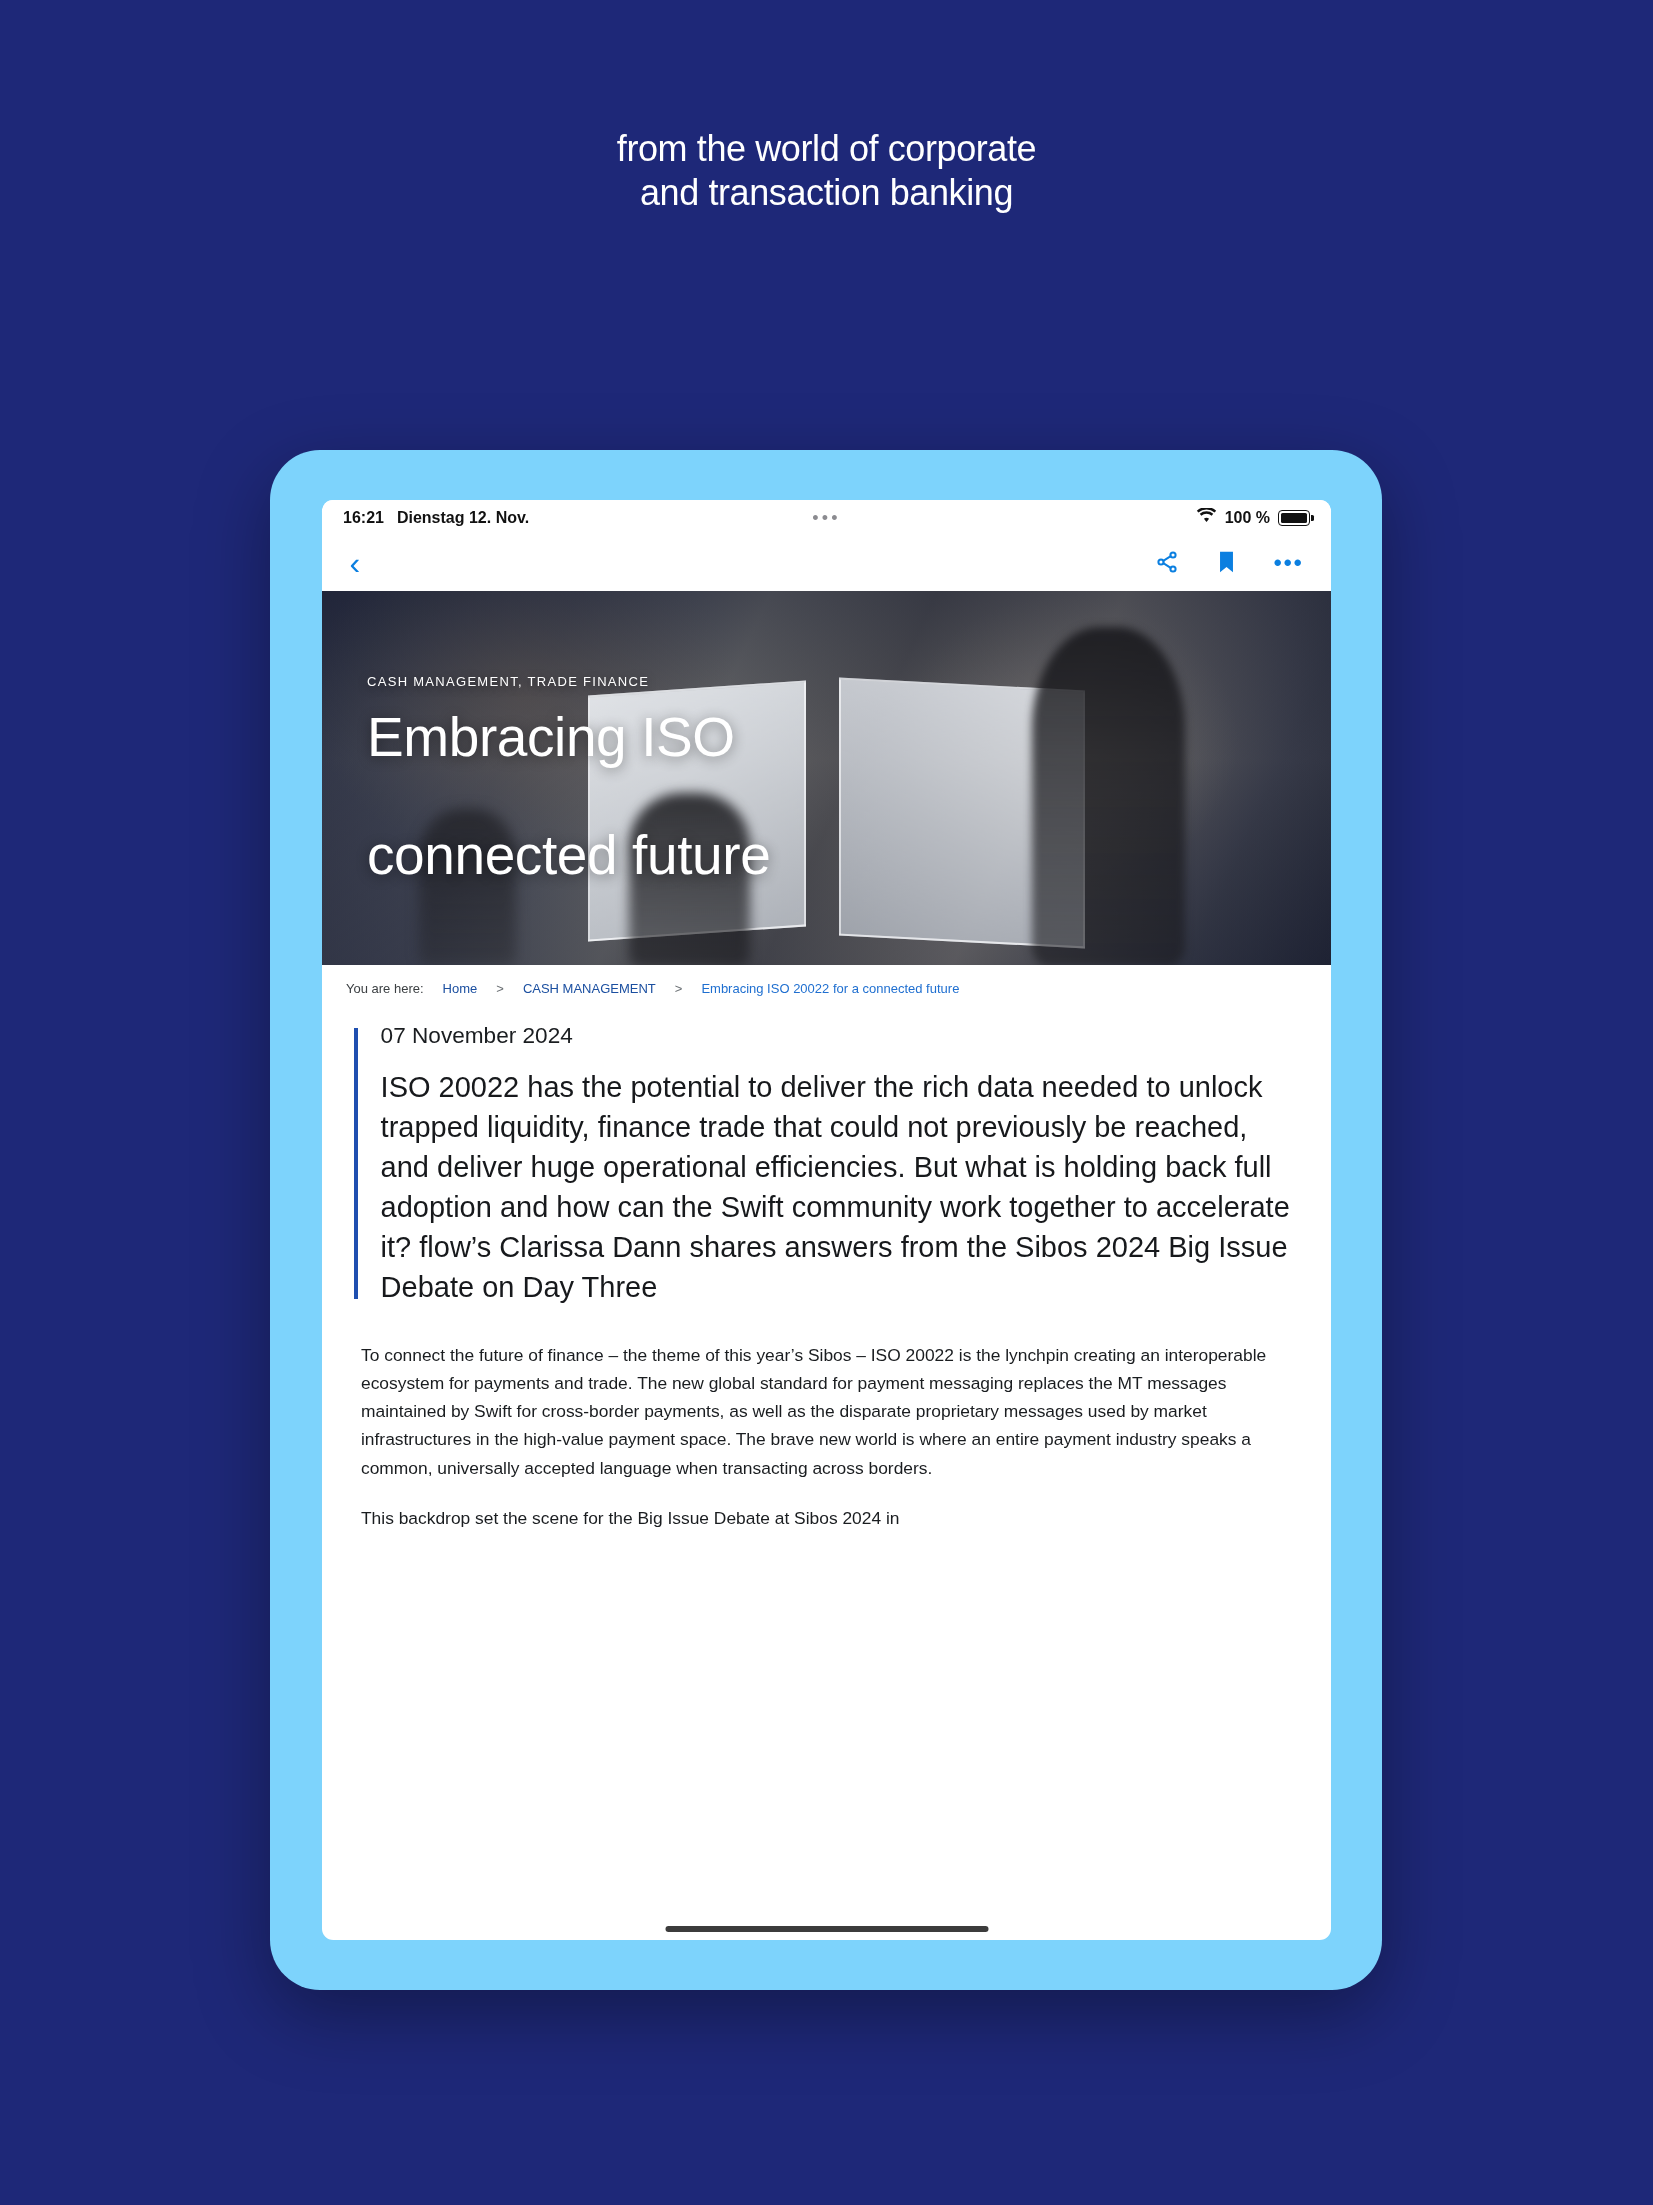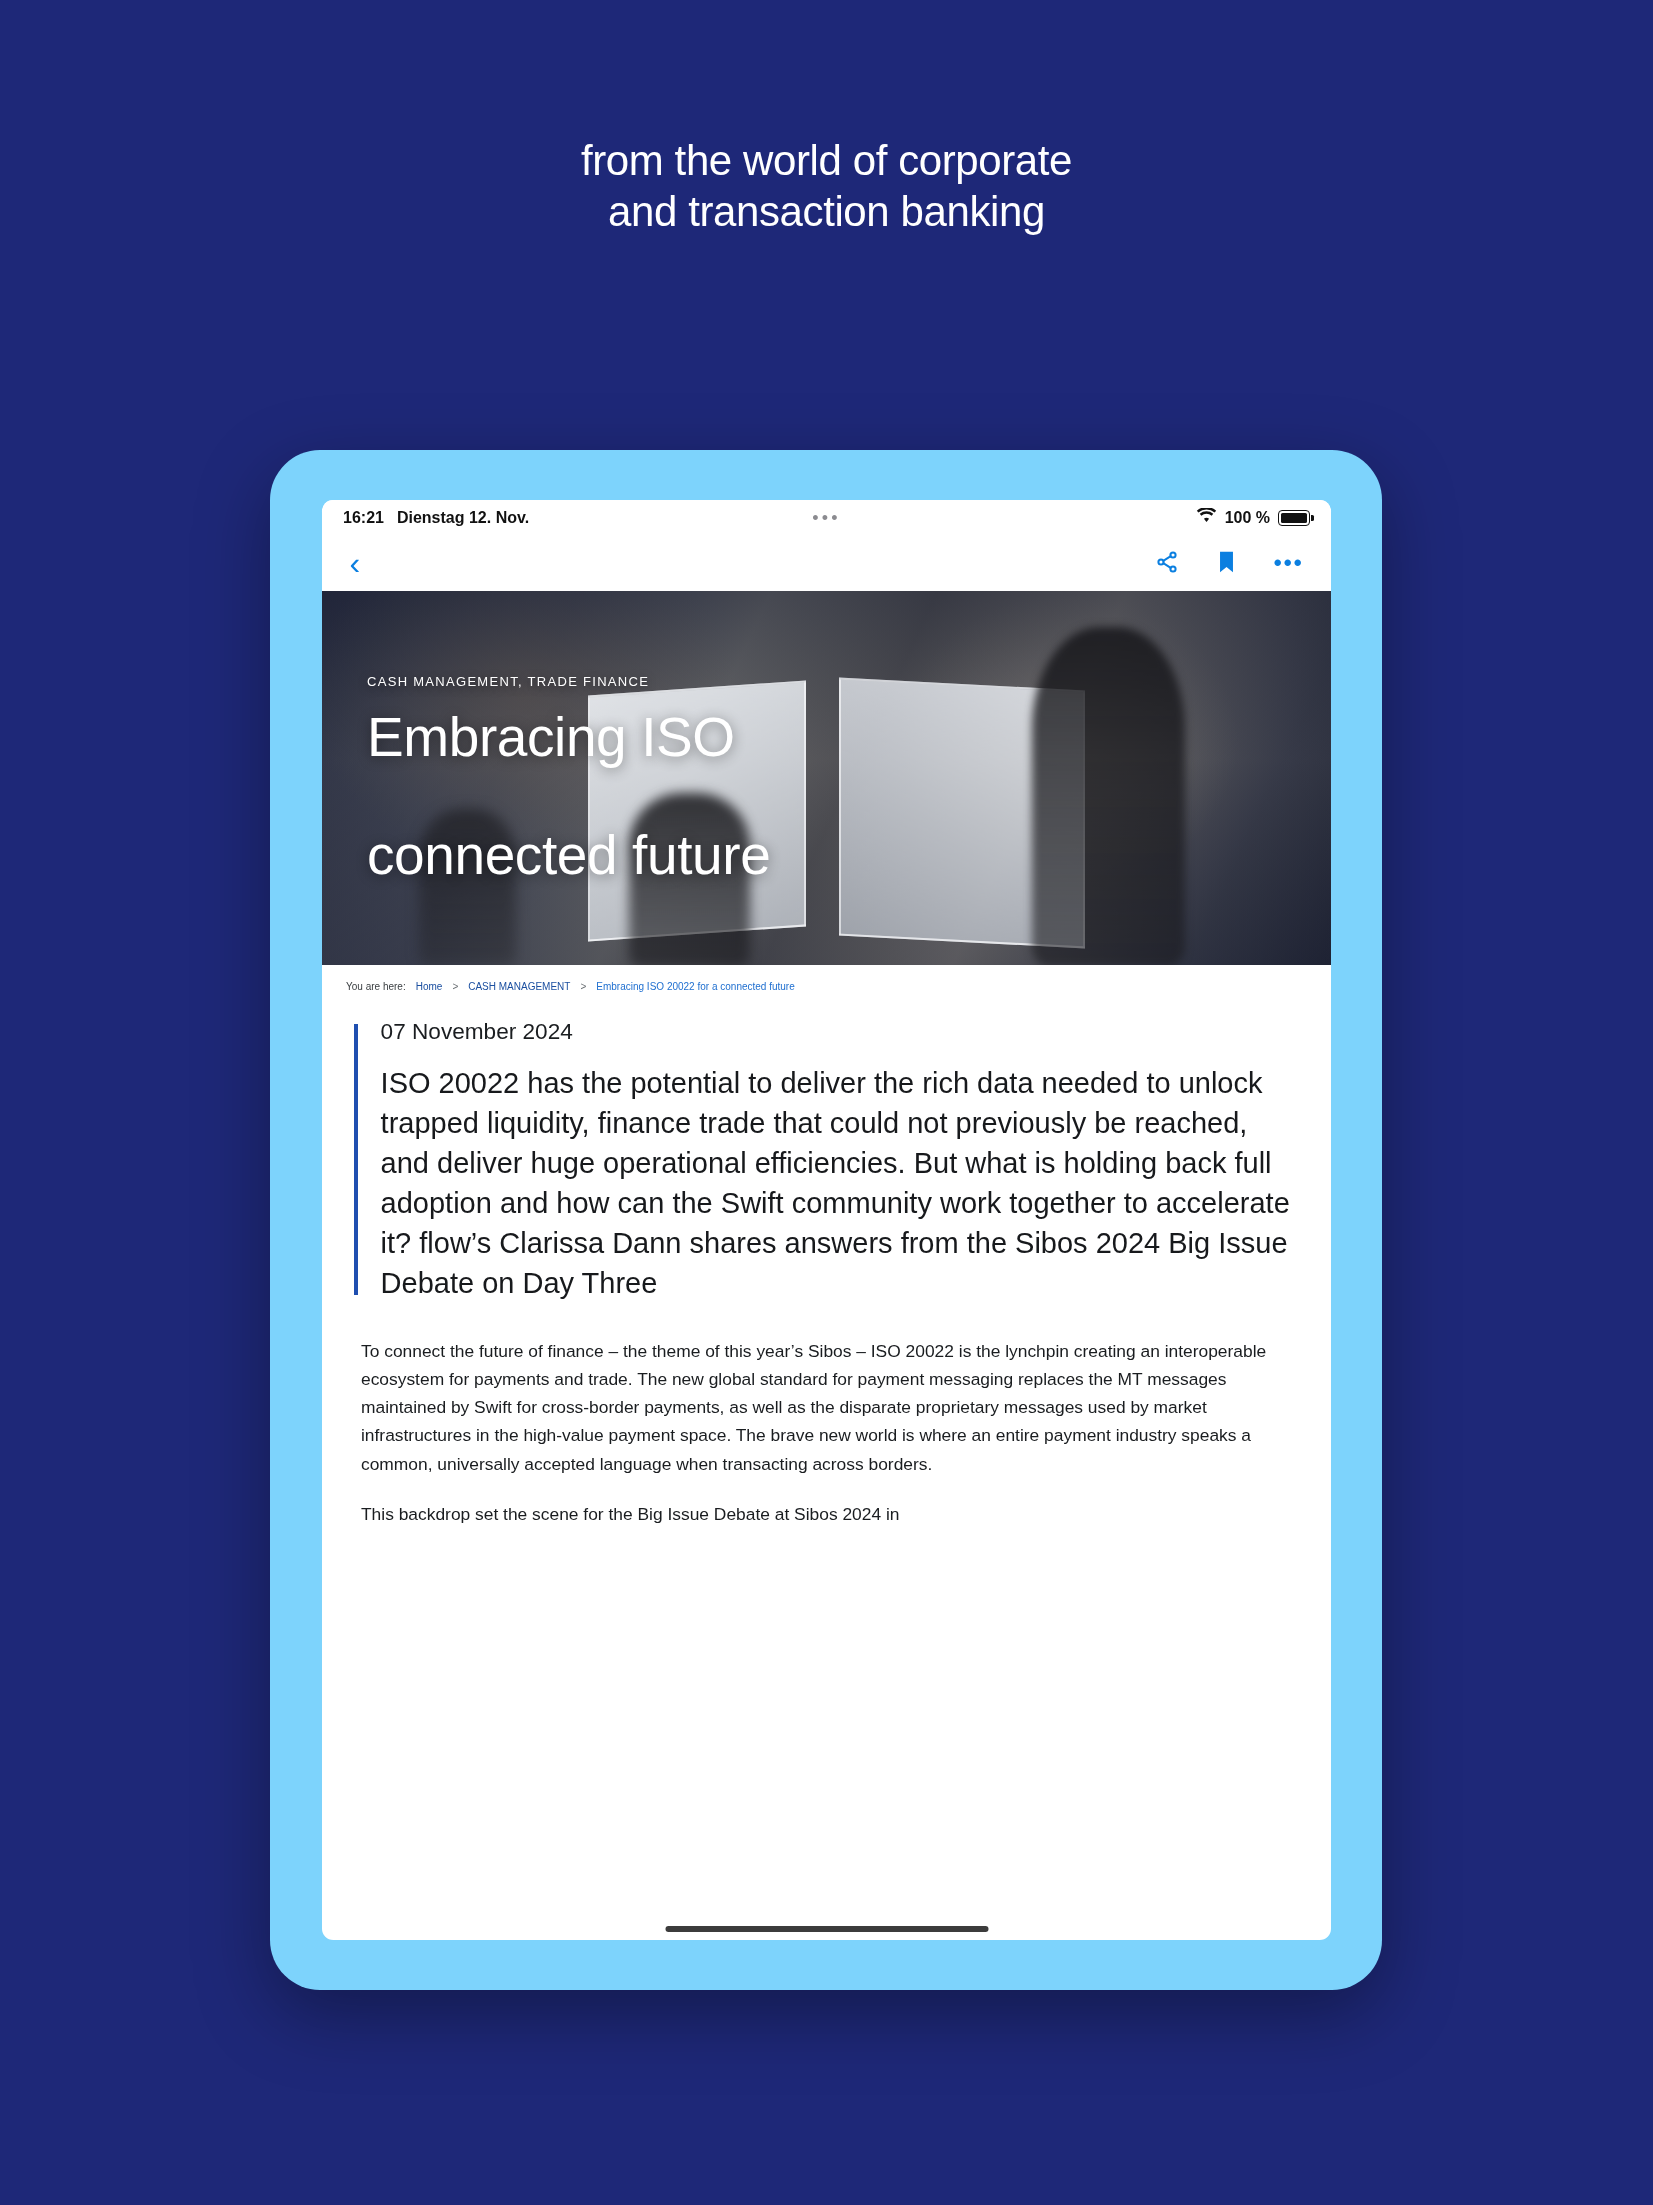--- a/index.html
+++ b/index.html
@@ -11,26 +11,26 @@
     width: 1653px;
     height: 2205px;
     overflow: hidden;
     font-family: "Liberation Sans", sans-serif;
     position: relative;
   }
 
   
   .promo-headline {
     position: absolute;
-    top: 135px;
+    top: 127px;
     left: 0;
     width: 1653px;
     text-align: center;
     color: #ffffff;
-    font-size: 42px;
+    font-size: 36px;
     line-height: 1.22;
     font-weight: 400;
     letter-spacing: -0.4px;
   }
   .promo-headline .l2 { display: block; }
 
   
   .device {
     position: absolute;
     left: 270px;
@@ -173,26 +173,26 @@
     font-size: 55px;
     line-height: 1.07;
     font-weight: 400;
     letter-spacing: -0.4px;
     text-shadow: 0 2.4px 13px rgba(0,0,0,0.45);
   }
 
   
   .breadcrumb {
     padding: 16px 24px 11.3px 24px;
-    font-size: 10px;
+    font-size: 13px;
     color: #2f3335;
     display: flex;
     flex-wrap: wrap;
     align-items: center;
-    gap: 10px;
+    gap: 19px;
     border-bottom: 0.8px solid #ffffff;
   }
   .bc-label { color: #3c4043; }
   .bc-sep { color: #6a6f73; }
   .bc-link { color: #1b4fa0; }
   .bc-link.active { color: #1f6fd0; }
 
   
   .standfirst-wrap {
     padding: 14.5px 37px 6.5px 32px;

